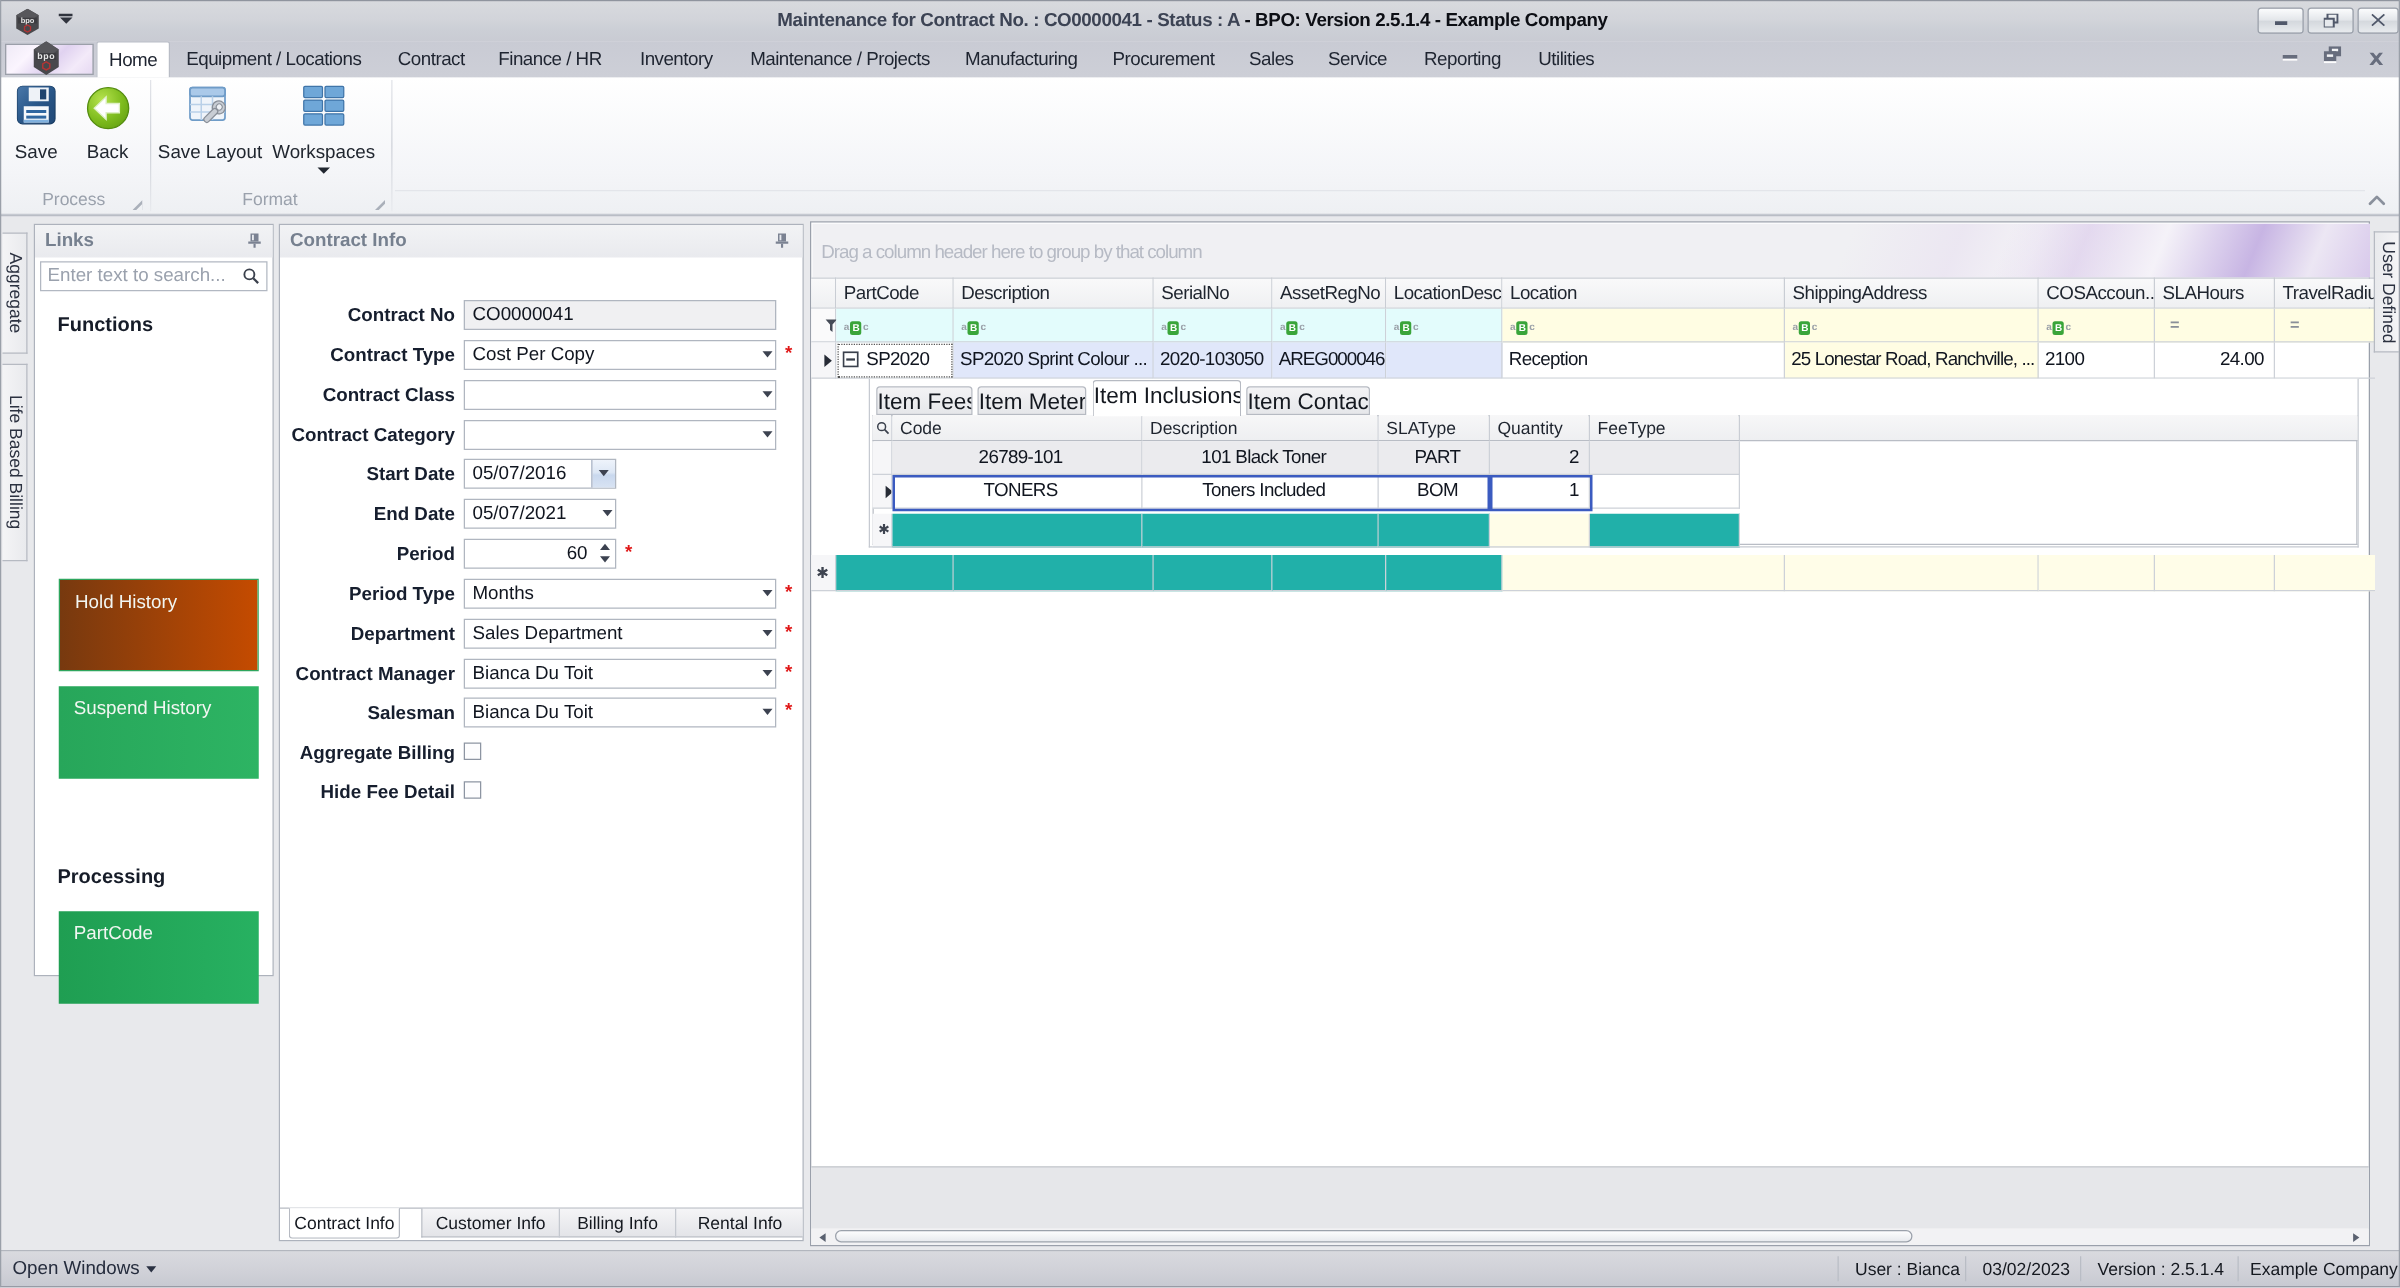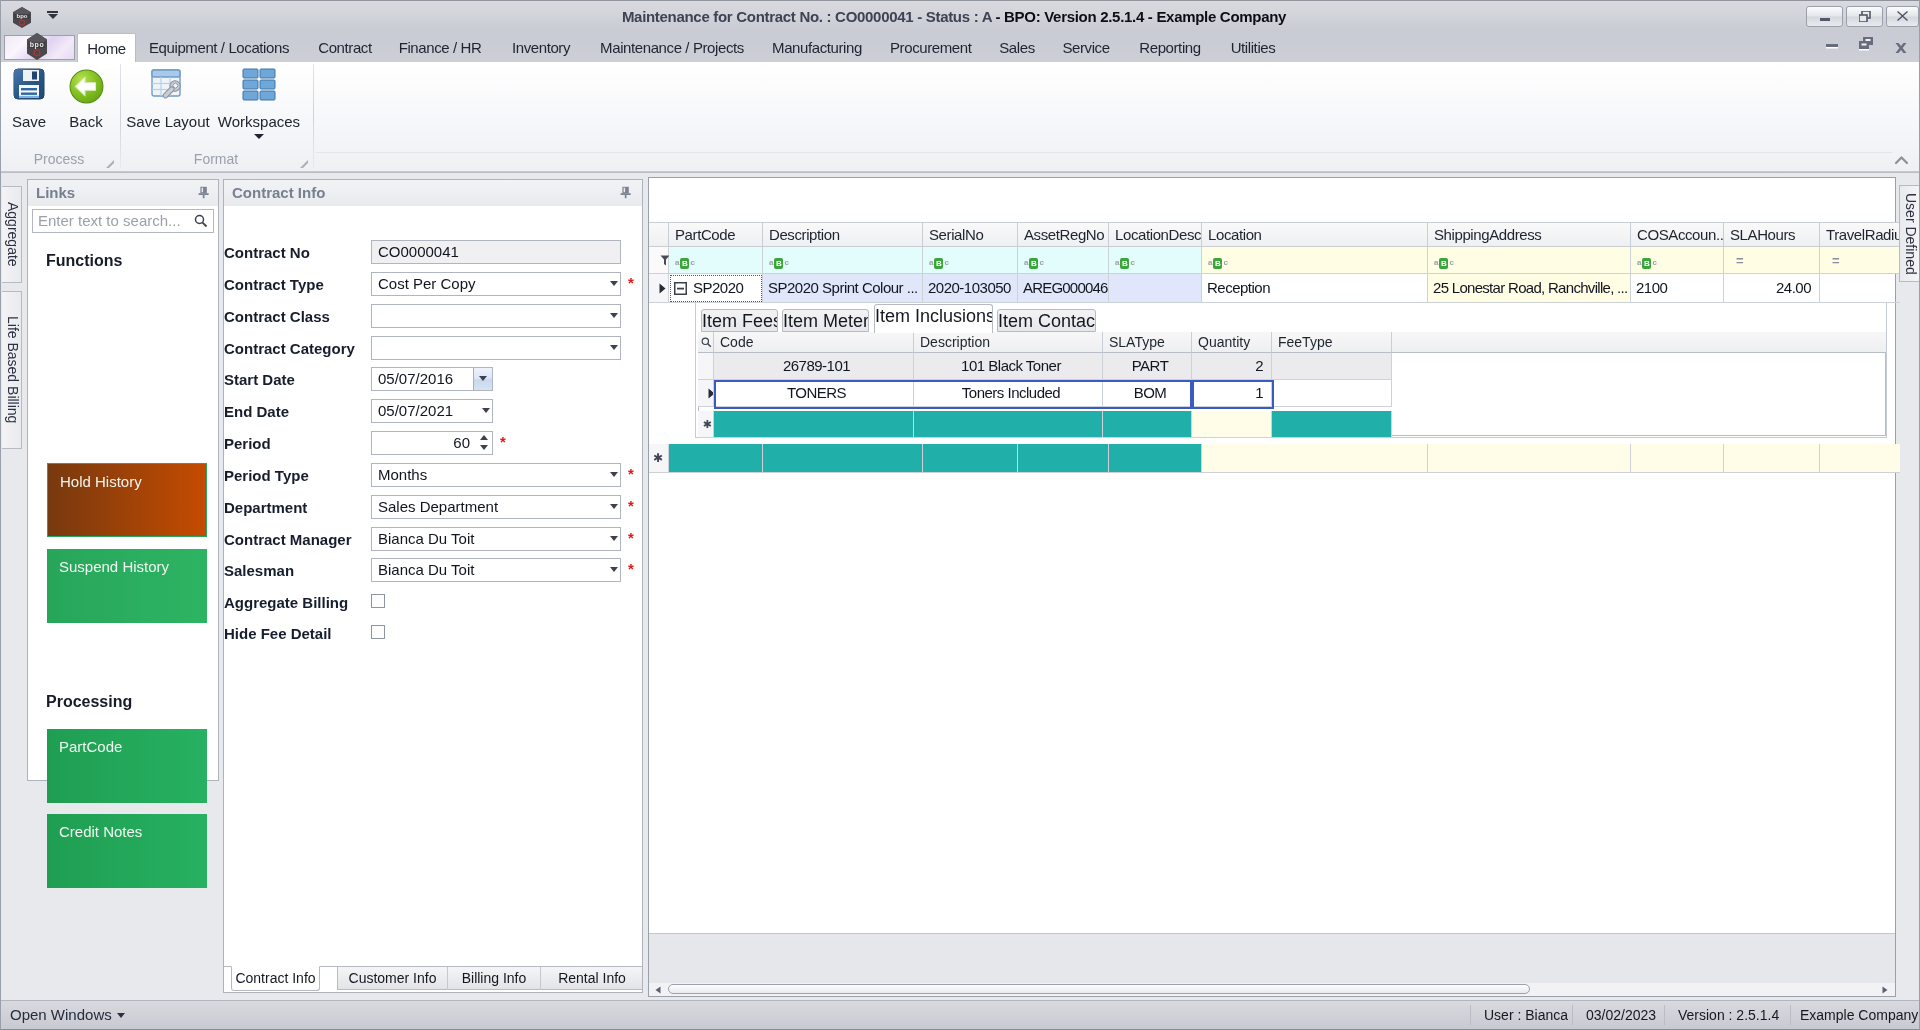--- a/index.html
+++ b/index.html
@@ -48,21 +48,21 @@
 .panel { background:#ffffff; border:1px solid #adb2bc; }
 .panel-hdr { position:absolute; left:0; top:0; right:0; height:26px; background:linear-gradient(to bottom,#f2f3f5,#e9eaee); color:#76808f; font-weight:bold; line-height:26px; padding-left:8px; }
 .pin { position:absolute; top:6px; width:13px; height:13px; }
 
 
 #searchbox { left:4px; top:29px; width:182px; height:24px; border:1px solid #b2b8c2; background:#fff; color:#9aa1ad; line-height:22px; padding-left:5px; }
 .side-head { position:absolute; font-size:16px; font-weight:bold; color:#161c28; }
 .side-btn { position:absolute; left:19px; width:160px; height:74px; color:#f2f6f2; padding:9px 0 0 12px; font-size:15px; }
 
 
-.flabel { position:absolute; font-weight:bold; color:#161e2e; text-align:left; width:140px; }
+.flabel { position:absolute; font-weight:bold; color:#161e2e; text-align:right; width:140px; }
 .ffield { position:absolute; left:147px; height:24px; border:1px solid #b0b6c0; background:#fff; line-height:22px; padding-left:6px; color:#10151f; }
 .fro { background:#f0f0f2; }
 .drop { position:absolute; right:2px; top:8px; width:0; height:0; border-left:4px solid transparent; border-right:4px solid transparent; border-top:5px solid #3c4250; }
 .req { position:absolute; color:#e01818; font-weight:bold; font-size:15px; }
 .cb { position:absolute; width:14px; height:14px; border:1px solid #8d95a2; background:#fdfdfe; }
 
 
 .btab { position:absolute; height:24px; line-height:23px; padding:0 12px; font-size:14px; color:#14181f;
   background:linear-gradient(to bottom,#f4f4f6,#e4e5e9); border:1px solid #b6bac2; border-radius:0 0 3px 3px; border-top:none; }
 .btab.active { background:#fff; border-top:1px solid #fff; }
@@ -253,21 +253,20 @@
   <div class="abs" id="searchbox">Enter text to search...</div>
   <svg class="abs" style="left:166px;top:34px" width="14" height="14" viewBox="0 0 14 14">
       <circle cx="5.5" cy="5.5" r="4" fill="none" stroke="#3a404c" stroke-width="1.5"></circle>
       <line x1="8.6" y1="8.6" x2="12.5" y2="12.5" stroke="#3a404c" stroke-width="1.8"></line>
     </svg>
   <div class="side-head" style="left:18px;top:72px">Functions</div>
   <div class="side-btn" style="top:283px;background:linear-gradient(to right,#77390f,#c54b00);border:1px solid #2ea55e">Hold History</div>
   <div class="side-btn" style="top:369px;background:linear-gradient(to right,#27a65a,#2db463)">Suspend History</div>
   <div class="side-head" style="left:18px;top:513px">Processing</div>
   <div class="side-btn" style="top:549px;background:linear-gradient(to right,#1f9e52,#27b161)">PartCode</div>
-  <div class="side-btn" style="top:634px;background:linear-gradient(to right,#1f9e52,#27b161)">Credit Notes</div>
 </div>
 
 <div class="abs panel" style="left:223px;top:179px;width:420px;height:814px">
   <div class="panel-hdr">Contract Info</div>
   <svg class="pin" style="right:10px" width="13" height="13" viewBox="0 0 13 13">
       <rect x="3.4" y="0.8" width="6.4" height="6.4" fill="#7b8292"></rect>
       <rect x="4.6" y="1.8" width="1.5" height="4.4" fill="#e8eaee"></rect>
       <rect x="1.6" y="7.2" width="10" height="1.8" fill="#7b8292"></rect>
       <rect x="5.8" y="9" width="1.7" height="3.2" fill="#7b8292"></rect>
     </svg>
@@ -331,20 +330,26 @@
   <div class="abs" style="left:0;top:786px;width:418px;height:1px;background:#b6bac2"></div>
   <div class="abs" style="left:113px;top:787px;width:305px;height:23px;background:linear-gradient(to bottom,#f5f5f7,#e3e4e8);border-bottom:1px solid #b6bac2;border-left:1px solid #b6bac2">
     <div style="position:absolute;left:0;top:0;width:110px;height:23px;line-height:22px;text-align:center;font-size:14px;color:#14181f;border-right:1px solid #c4c8cf">Customer Info</div>
     <div style="position:absolute;left:110px;top:0;width:93px;height:23px;line-height:22px;text-align:center;font-size:14px;color:#14181f;border-right:1px solid #c4c8cf">Billing Info</div>
     <div style="position:absolute;left:203px;top:0;width:102px;height:23px;line-height:22px;text-align:center;font-size:14px;color:#14181f">Rental Info</div>
   </div>
   <div class="btab active" style="left:7px;top:786px;width:89px;text-align:center;padding:0;height:25px">Contract Info</div>
 </div>
 
 <div class="abs" id="grid">
+  <div id="groupby">
+    <div class="abs" style="left:0;top:0;width:1246px;height:43px;background:
+      linear-gradient(112deg, rgba(255,255,255,0) 76%, rgba(213,192,233,0.5) 81%, rgba(247,243,251,0.65) 86%, rgba(172,141,217,0.6) 92%, rgba(232,221,244,0.5) 96%, rgba(200,175,230,0.6) 100%),
+      linear-gradient(112deg, rgba(255,255,255,0) 66%, rgba(225,209,239,0.3) 73%, rgba(250,247,252,0.35) 78%, rgba(255,255,255,0) 84%)"></div>
+    <div class="abs" style="left:7px;top:14px;color:#b6bac4;letter-spacing:-0.8px">Drag a column header here to group by that column</div>
+  </div>
 
   <div class="gh" style="left:0;top:44px;width:20px"></div>
   <div class="gh" style="left:20px;width:94px">PartCode</div>
   <div class="gh" style="left:114px;width:160px">Description</div>
   <div class="gh" style="left:274px;width:95px">SerialNo</div>
   <div class="gh" style="left:369px;width:91px">AssetRegNo</div>
   <div class="gh" style="left:460px;width:93px">LocationDesc</div>
   <div class="gh" style="left:553px;width:226px">Location</div>
   <div class="gh" style="left:779px;width:203px">ShippingAddress</div>
   <div class="gh" style="left:982px;width:93px">COSAccoun...</div>

